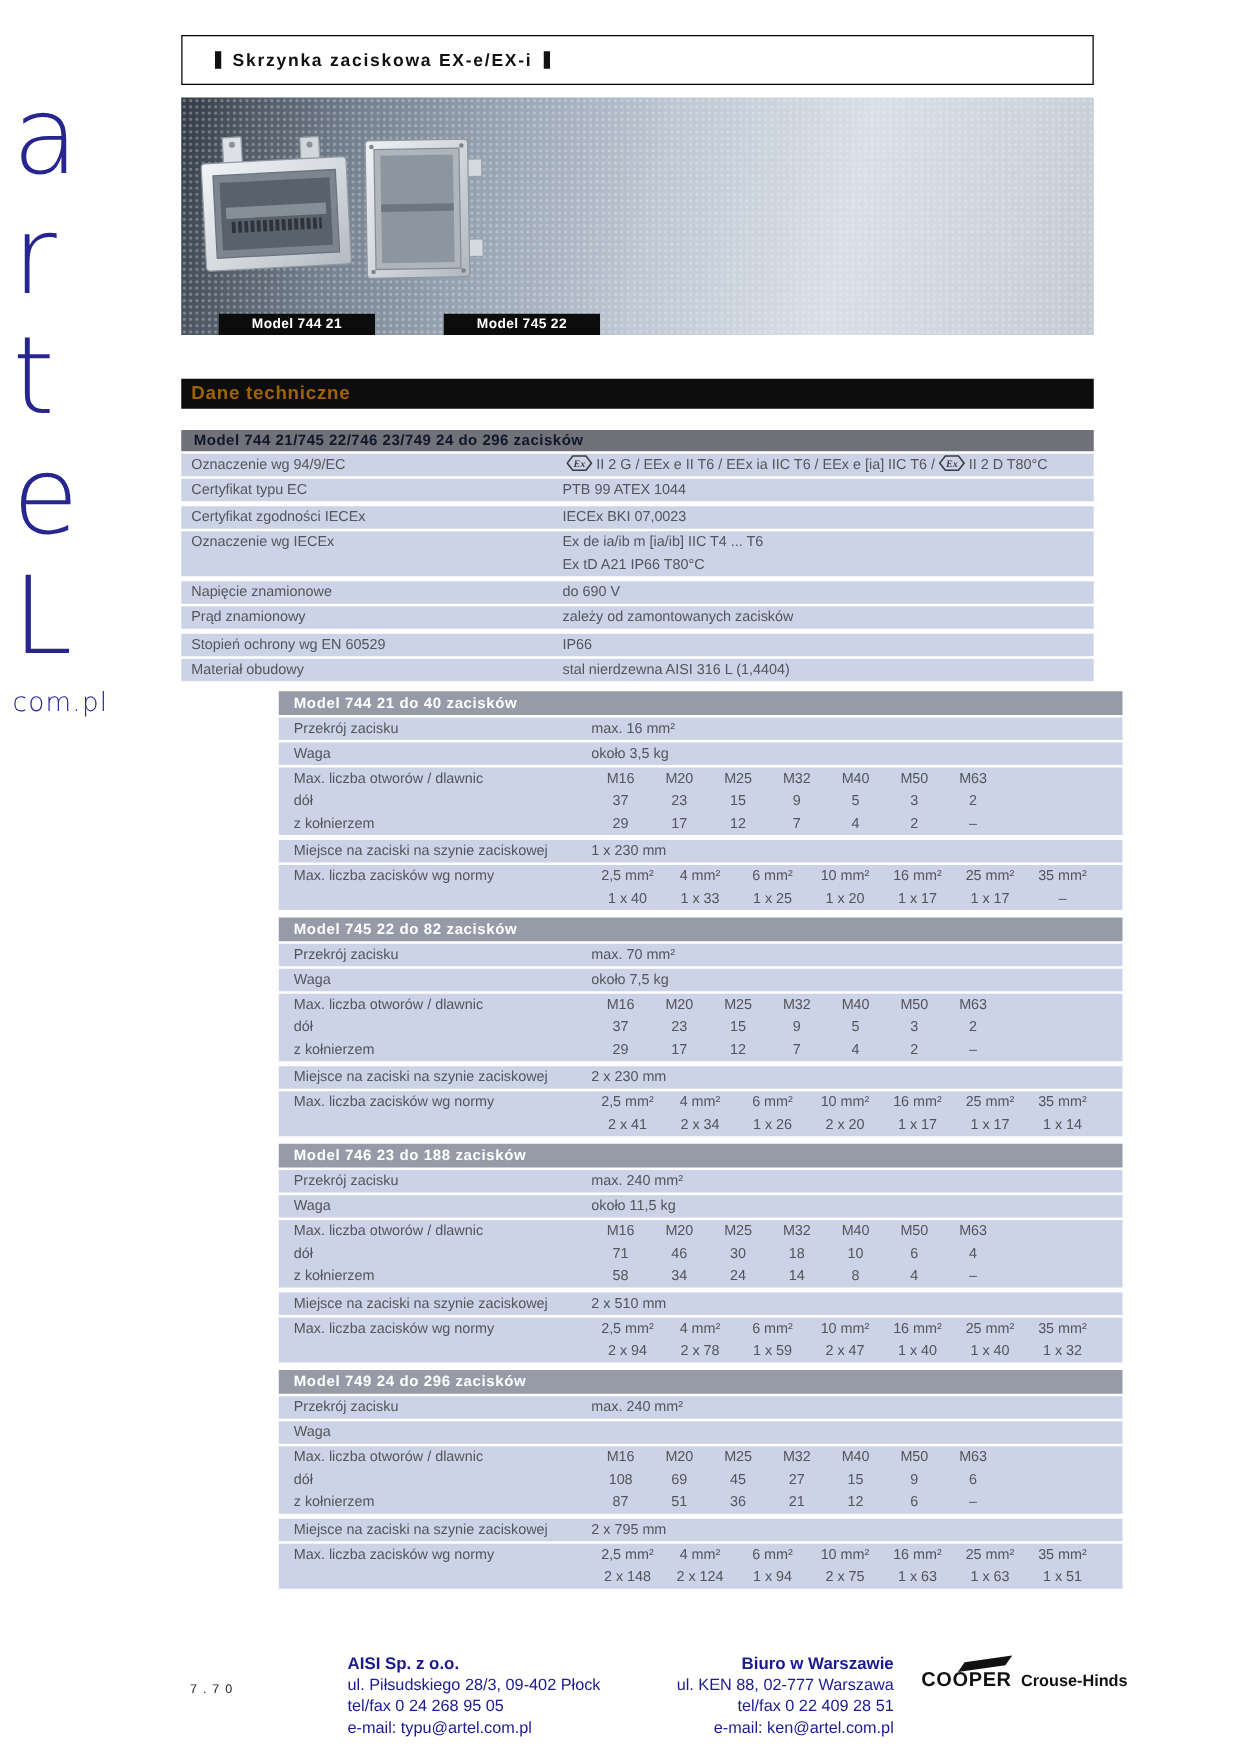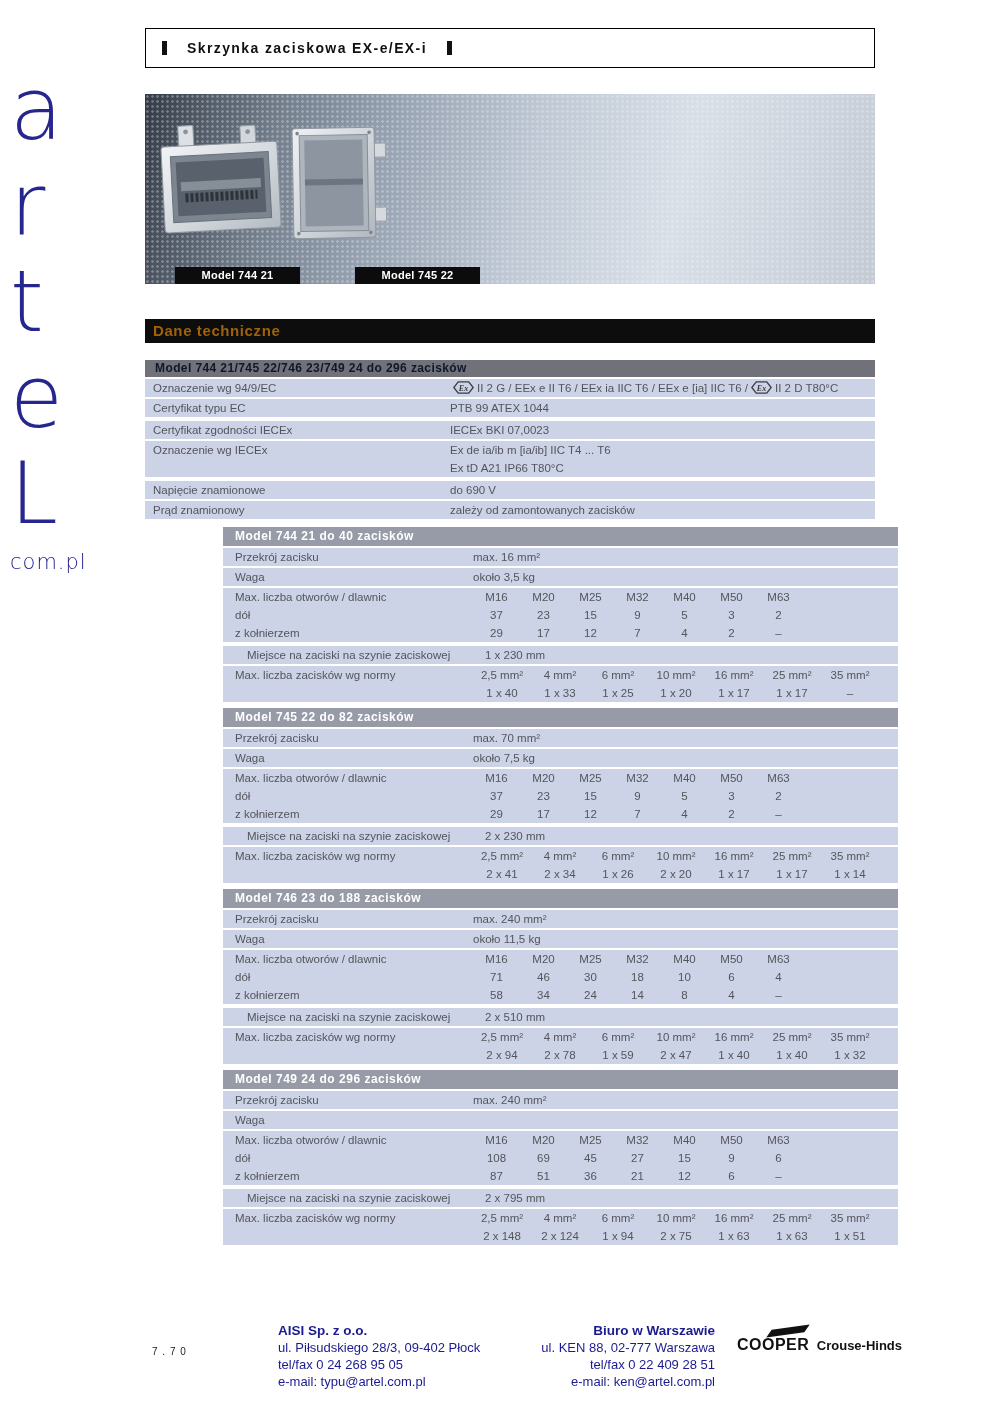--- a/index.html
+++ b/index.html
@@ -10,26 +10,26 @@
   .logo { position: absolute; left: 10px; top: 62px; width: 130px; color: #26268e; }
   .logo-letter { display: block; font-family: "DejaVu Sans", sans-serif; font-weight: 200;
                  font-size: 86px; line-height: 95px; height: 96px; letter-spacing: 0; }
   .logo-domain { display: block; margin-top: 8px; font-family: "DejaVu Sans", sans-serif;
                  font-weight: 200; font-size: 21px; letter-spacing: 1px; }
 
   
   .content { position: absolute; left: 145px; top: 28px; width: 730px; }
 
   .title-box { height: 40px; border: 1px solid #000; display: flex; align-items: center;
-               padding-left: 16px; gap: 20px; }
+               padding-left: 26px; gap: 9px; }
   .title-bar { display: inline-block; width: 5px; height: 14px; background: #111; }
   .title-text { font-size: 14px; font-weight: bold; letter-spacing: 1.4px; color: #111; }
 
   
-  .photo { position: relative; margin-top: 26px; height: 190px; overflow: hidden;
+  .photo { position: relative; margin-top: 10px; height: 190px; overflow: hidden;
     background-image:
       radial-gradient(circle, rgba(240,246,252,0.30) 1px, transparent 1.6px),
       linear-gradient(103deg, #333a45 0%, #4e5763 7%, #76818f 19%, #9aa5b4 34%,
                       #bfc8d4 52%, #d9dfe7 72%, #cdd4dd 88%, #c3cad4 100%);
     background-size: 5px 5px, 100% 100%; }
   .product-svg { position: absolute; }
   .model-label { position: absolute; top: 173px; height: 17px; width: 125px; background: #0c0c0c;
                  color: #fff; font-size: 11px; font-weight: bold; text-align: center;
                  line-height: 17px; letter-spacing: 0.3px; }
 
@@ -47,21 +47,21 @@
   .trow { display: flex; align-items: center; background: #ccd3e6; margin-bottom: 2px;
           min-height: 18px; }
   .trow.tall, .trow.multirow { align-items: flex-start; justify-content: flex-end; }
   .tlabel { flex: none; width: 305px; padding-left: 8px; line-height: 18px; }
   .model-table .tlabel { width: 250px; padding-left: 12px; }
   .tvalue { flex: 1; line-height: 18px; padding-right: 4px; }
   .vline, .lline { height: 18px; line-height: 18px; }
   .cline { height: 18px; line-height: 18px; white-space: nowrap; }
   .ccell { display: inline-block; width: 47px; text-align: center; }
   .ccell.norm { width: 58px; }
-  .gap-above { margin-top: 4px; padding-left: 12px; }
+  .gap-above { margin-top: 4px; }
 
   .model-tables { margin-left: 78px; width: 675px; }
   .model-table { margin-top: 4px; font-size: 11.5px; color: #54555c; padding-top: 2px; }
   .model-table:first-child { margin-top: 6px; }
   .model-title { height: 19px; line-height: 19px; background: #969ba7; color: #fff;
                  font-weight: bold; font-size: 12px; letter-spacing: 0.5px; padding-left: 12px;
                  margin-bottom: 2px; }
 
   .ex-icon { width: 21px; height: 13px; vertical-align: -2px; margin: 0 3px; }
   .ex-icon polygon { fill: none; stroke: #3c3c40; stroke-width: 1.6; }
@@ -187,20 +187,30 @@
           <div class="tgroup">
             <div class="trow">
               <div class="tlabel">Napięcie znamionowe</div>
               <div class="tvalue">do 690 V</div>
             </div>
             <div class="trow">
               <div class="tlabel">Prąd znamionowy</div>
               <div class="tvalue">zależy od zamontowanych zacisków</div>
             </div>
           </div>
+          <div class="tgroup">
+            <div class="trow">
+              <div class="tlabel">Stopień ochrony wg EN 60529</div>
+              <div class="tvalue">IP66</div>
+            </div>
+            <div class="trow">
+              <div class="tlabel">Materiał obudowy</div>
+              <div class="tvalue">stal nierdzewna AISI 316 L (1,4404)</div>
+            </div>
+          </div>
         </div>
     </div>
 
     <div class="model-tables" id="model-tables">
         <section class="model-table">
           <header class="model-title">Model 744 21 do 40 zacisków</header>
           <div class="trow">
             <div class="tlabel">Przekrój zacisku</div>
             <div class="tvalue">max. 16 mm²</div>
           </div>

